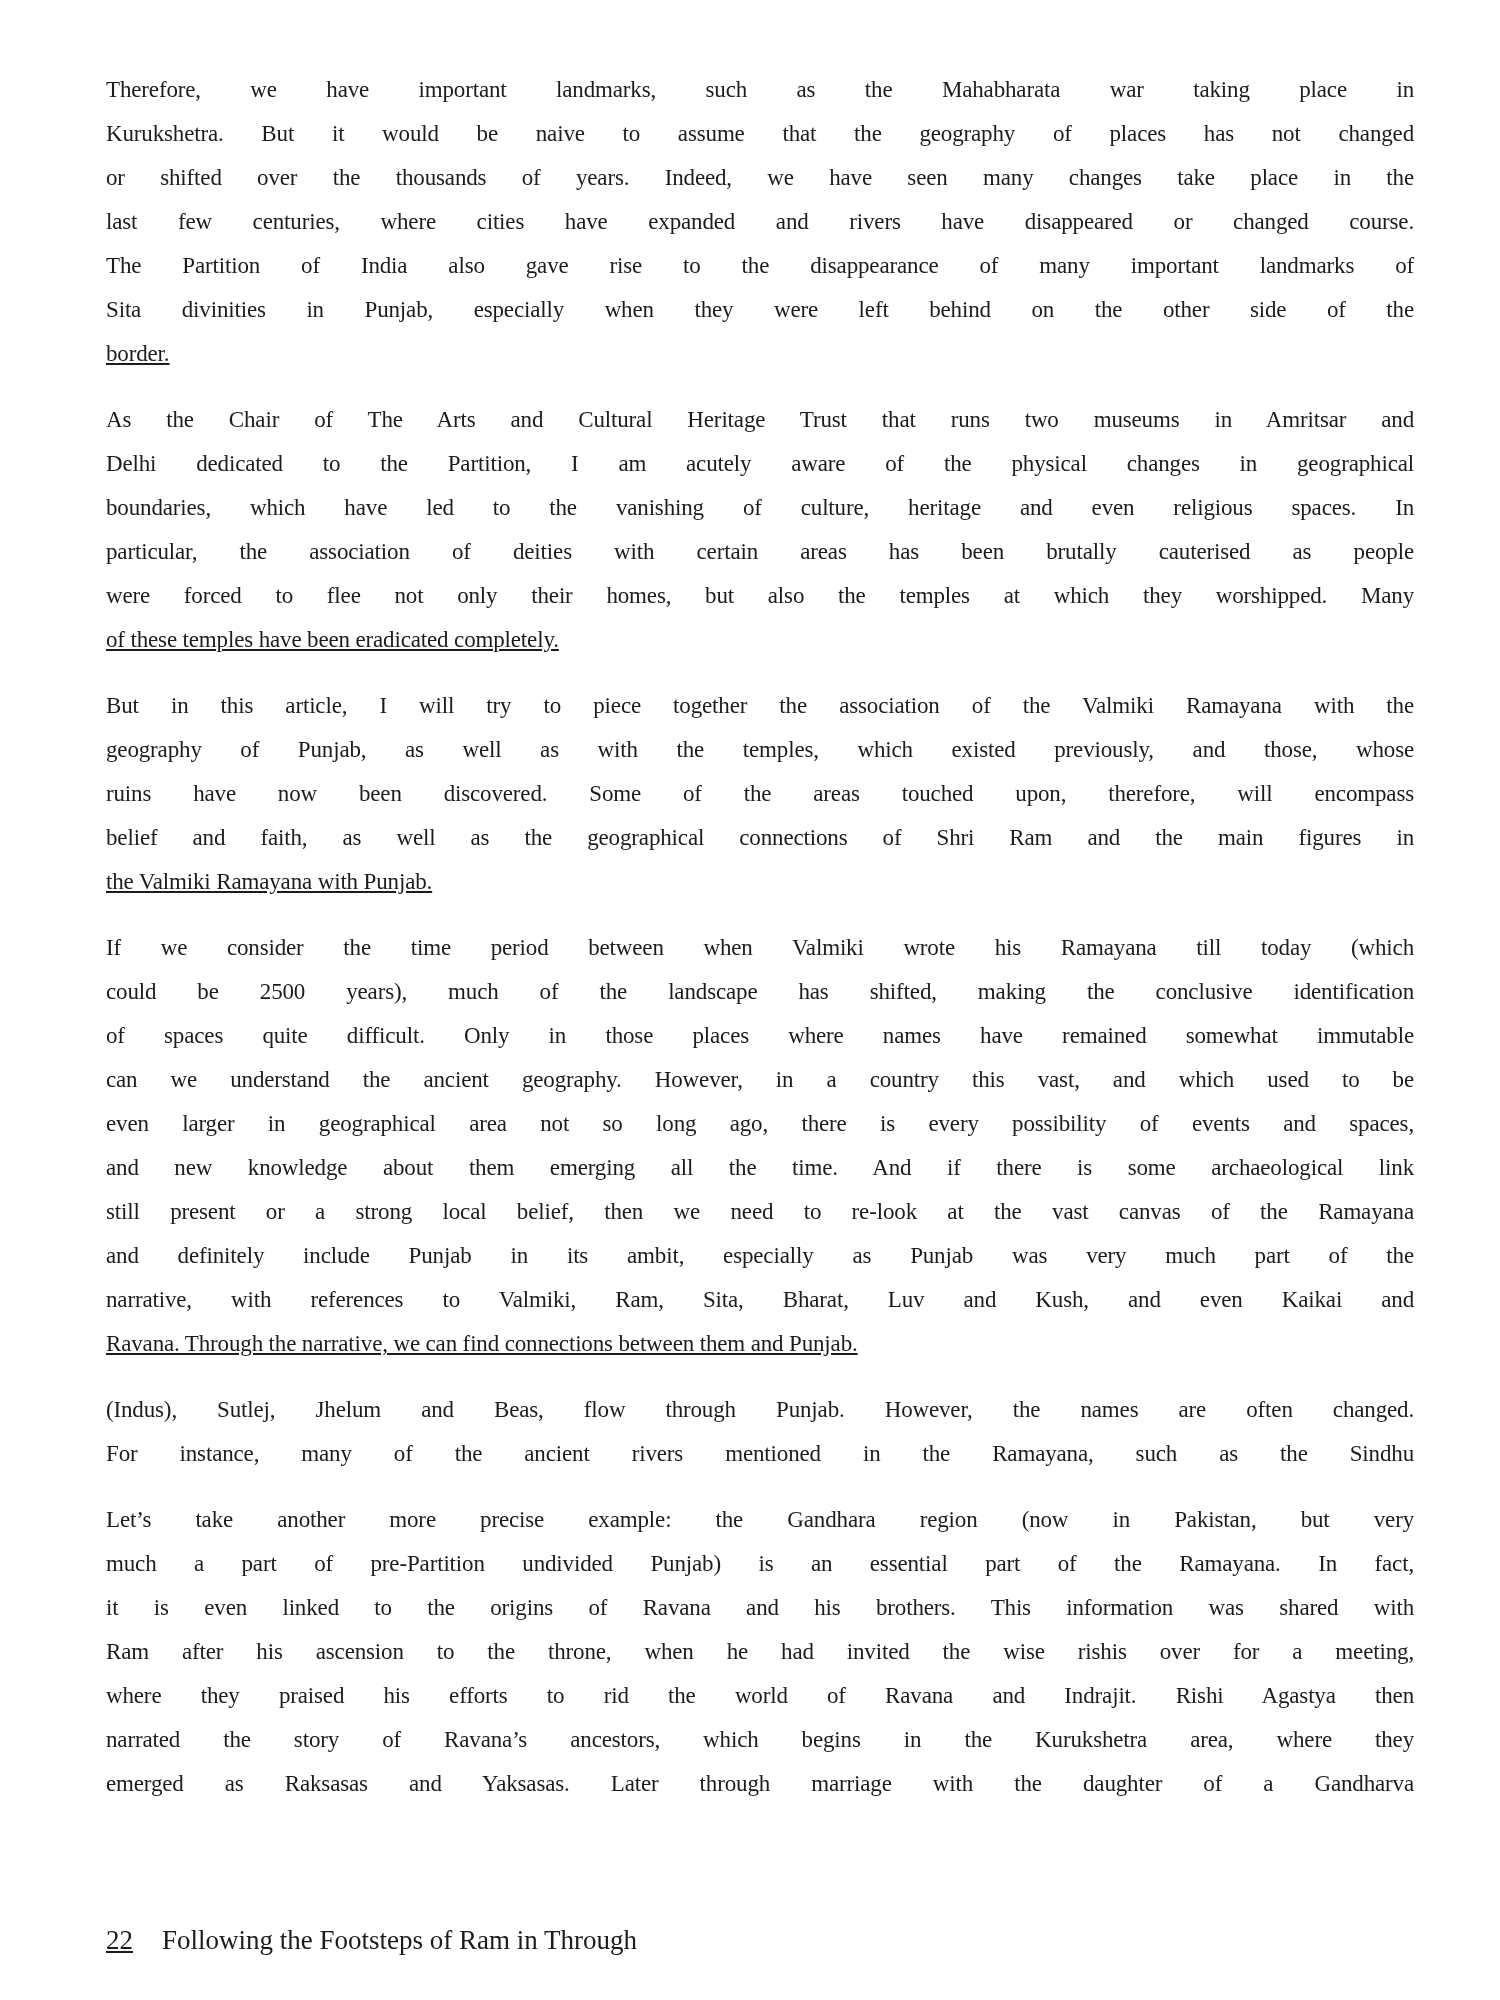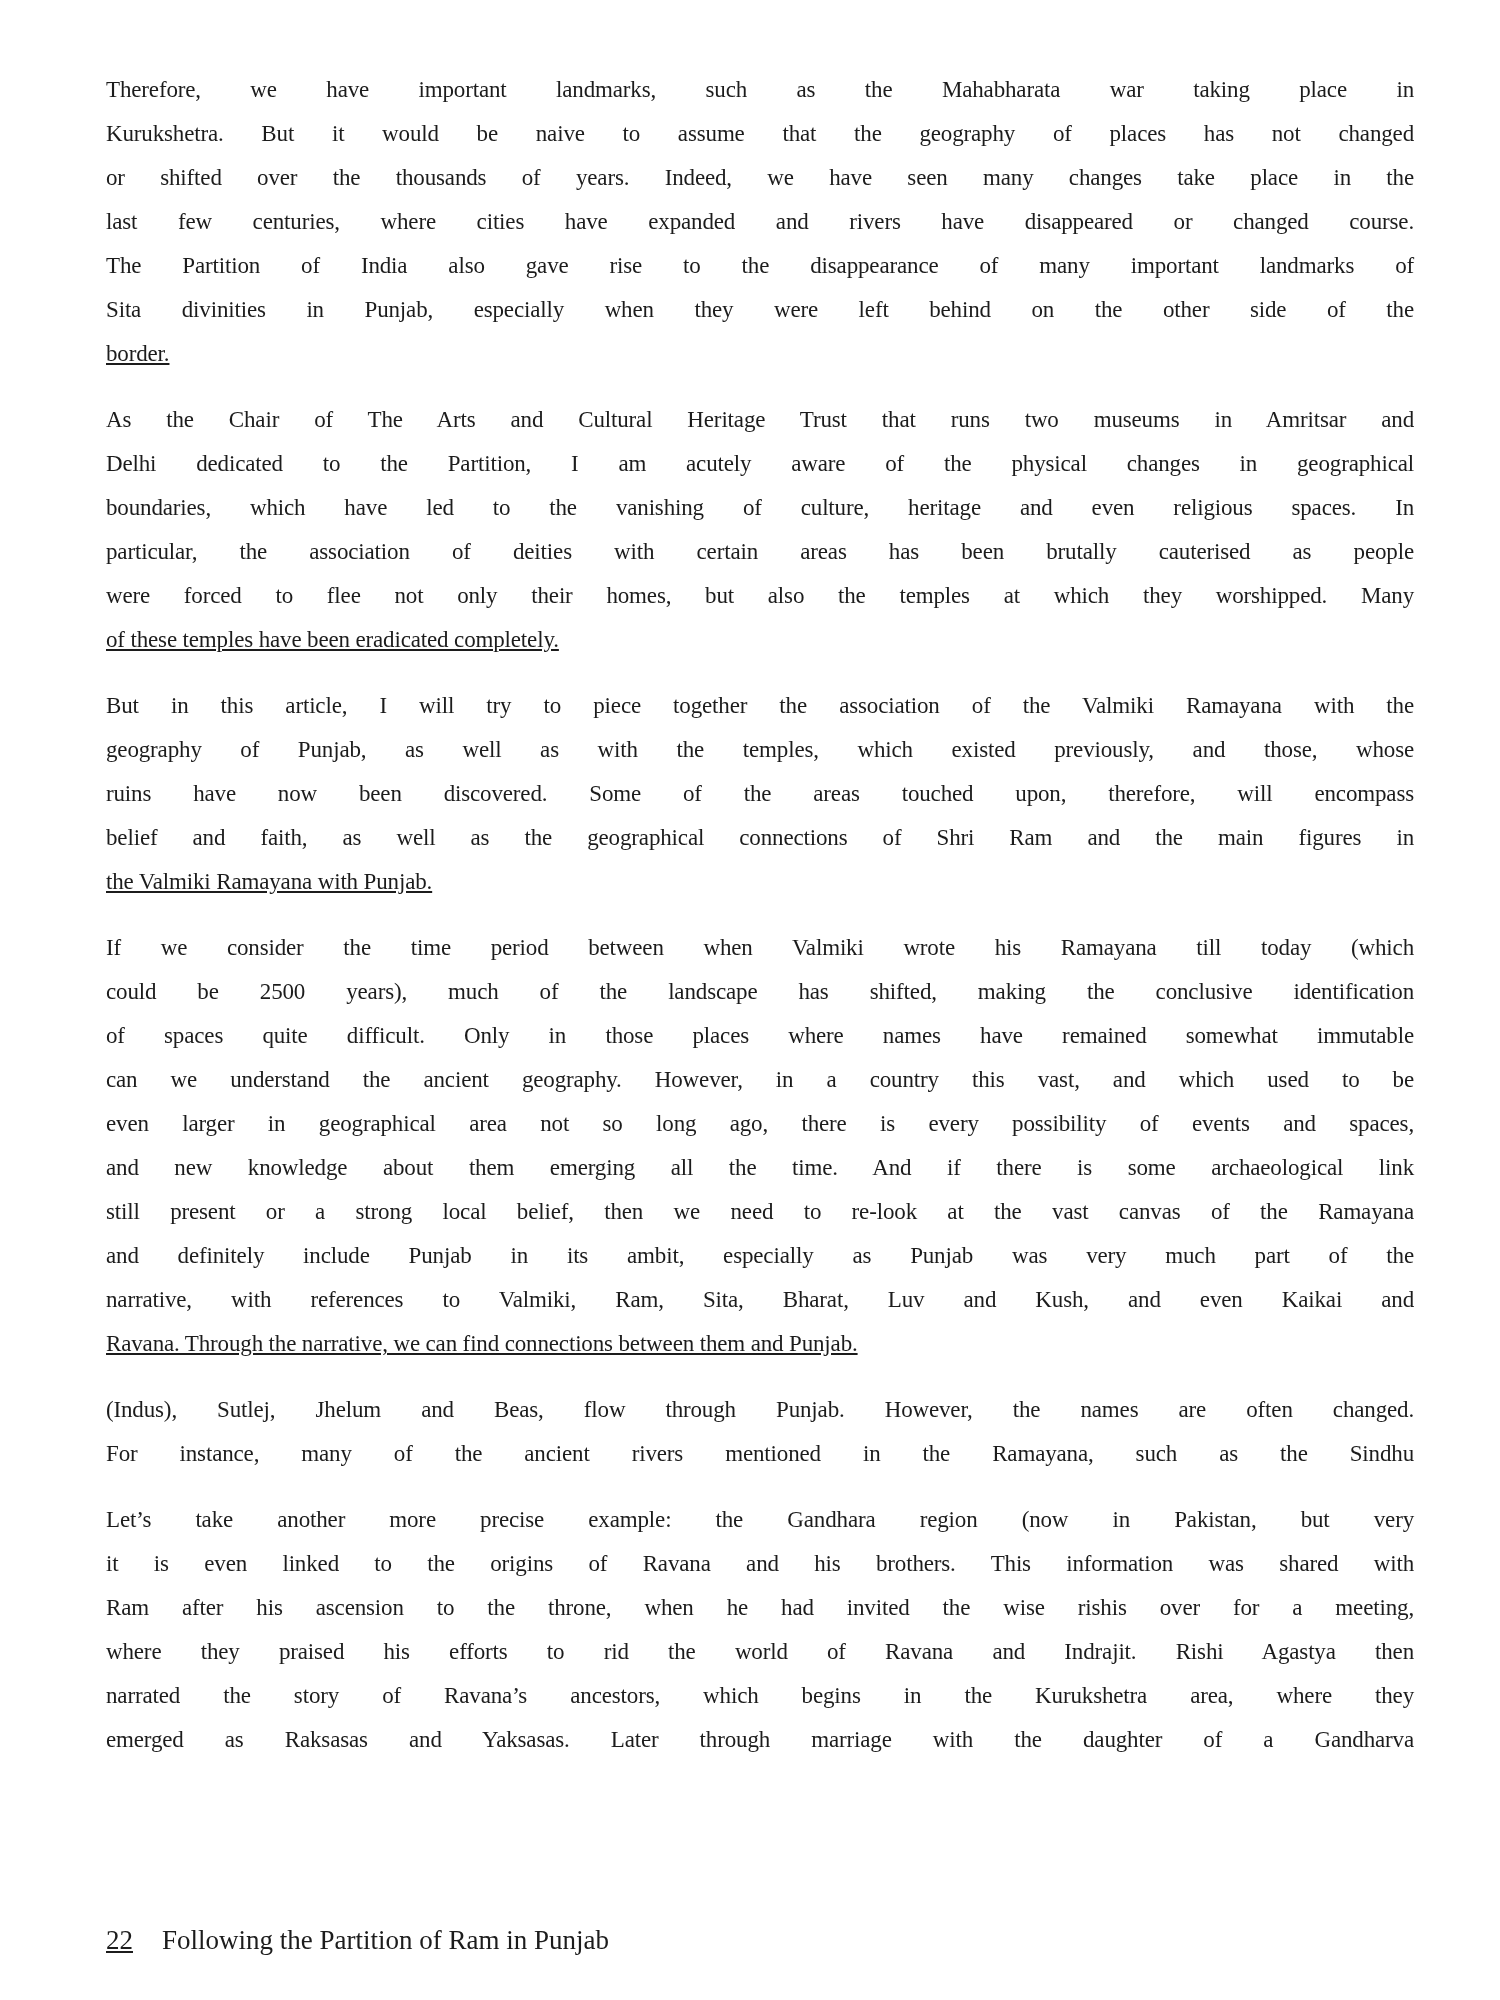--- a/index.html
+++ b/index.html
@@ -99,24 +99,25 @@
     <span class="line last">Ravana. Through the narrative, we can find connections between them and Punjab.</span>
   </div>
 
   <div class="para">
     <span class="line">(Indus), Sutlej, Jhelum and Beas, flow through Punjab. However, the names are often changed.</span>
     <span class="line">For instance, many of the ancient rivers mentioned in the Ramayana, such as the Sindhu</span>
   </div>
 
   <div class="para">
     <span class="line">Let’s take another more precise example:  the Gandhara region (now in Pakistan, but very</span>
+    <span class="line">much a part of pre-Partition undivided Punjab) is an essential part of the Ramayana. In fact,</span>
     <span class="line">it is even linked to the origins of Ravana and his brothers. This information was shared with</span>
     <span class="line">Ram after his ascension to the throne, when he had invited the wise rishis over for a meeting,</span>
     <span class="line">where they praised his efforts to rid the world of Ravana and Indrajit. Rishi Agastya then</span>
     <span class="line">narrated the story of Ravana’s ancestors, which begins in the Kurukshetra area, where they</span>
     <span class="line">emerged as Raksasas and Yaksasas. Later through marriage with the daughter of a Gandharva</span>
   </div>
 
 </div>
 
 <div class="footer">
-  <span class="page-num">22</span><span>Following the Partition of Ram in Punjab</span>
+  <span class="page-num">22</span><span>Following the Footsteps of Ram in Through</span>
 </div>
 
 </body></html>

